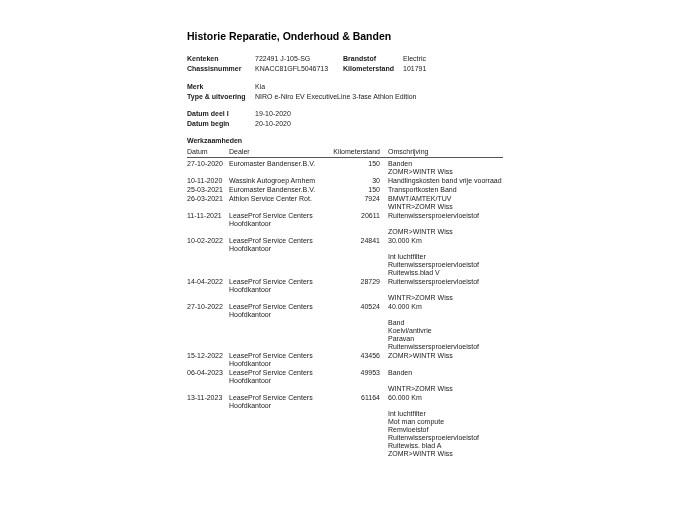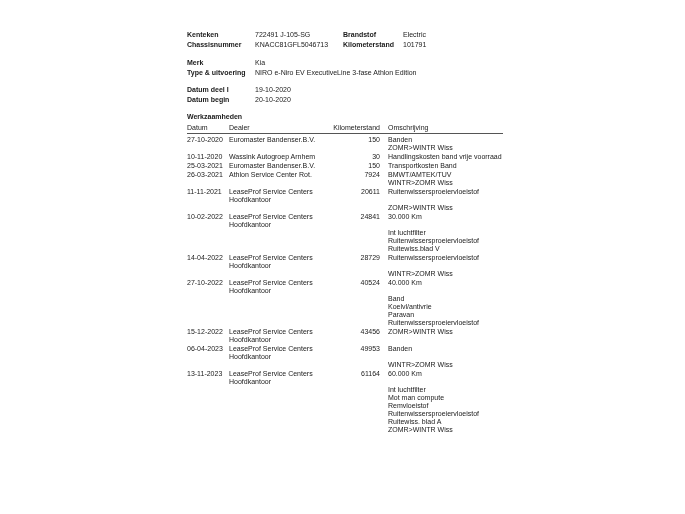--- a/index.html
+++ b/index.html
@@ -49,20 +49,21 @@
   }
   .c-date { white-space:nowrap; }
   .c-dealer div, .c-desc div { white-space:nowrap; }
   .c-km { text-align:right; white-space:nowrap; }
   .c-desc { padding-left:8px; }
 </style>
 </head>
 <body>
 
 <div class="doc">
+  <div class="title">Historie Reparatie, Onderhoud &amp; Banden</div>
 
   <div id="info-grid">
       <div class="info-row">
         <span class="lbl">Kenteken</span>
         <span>722491 J-105-SG</span>
         <span class="lbl">Brandstof</span>
         <span>Electric</span>
       </div>
       <div class="info-row">
         <span class="lbl">Chassisnummer</span>

